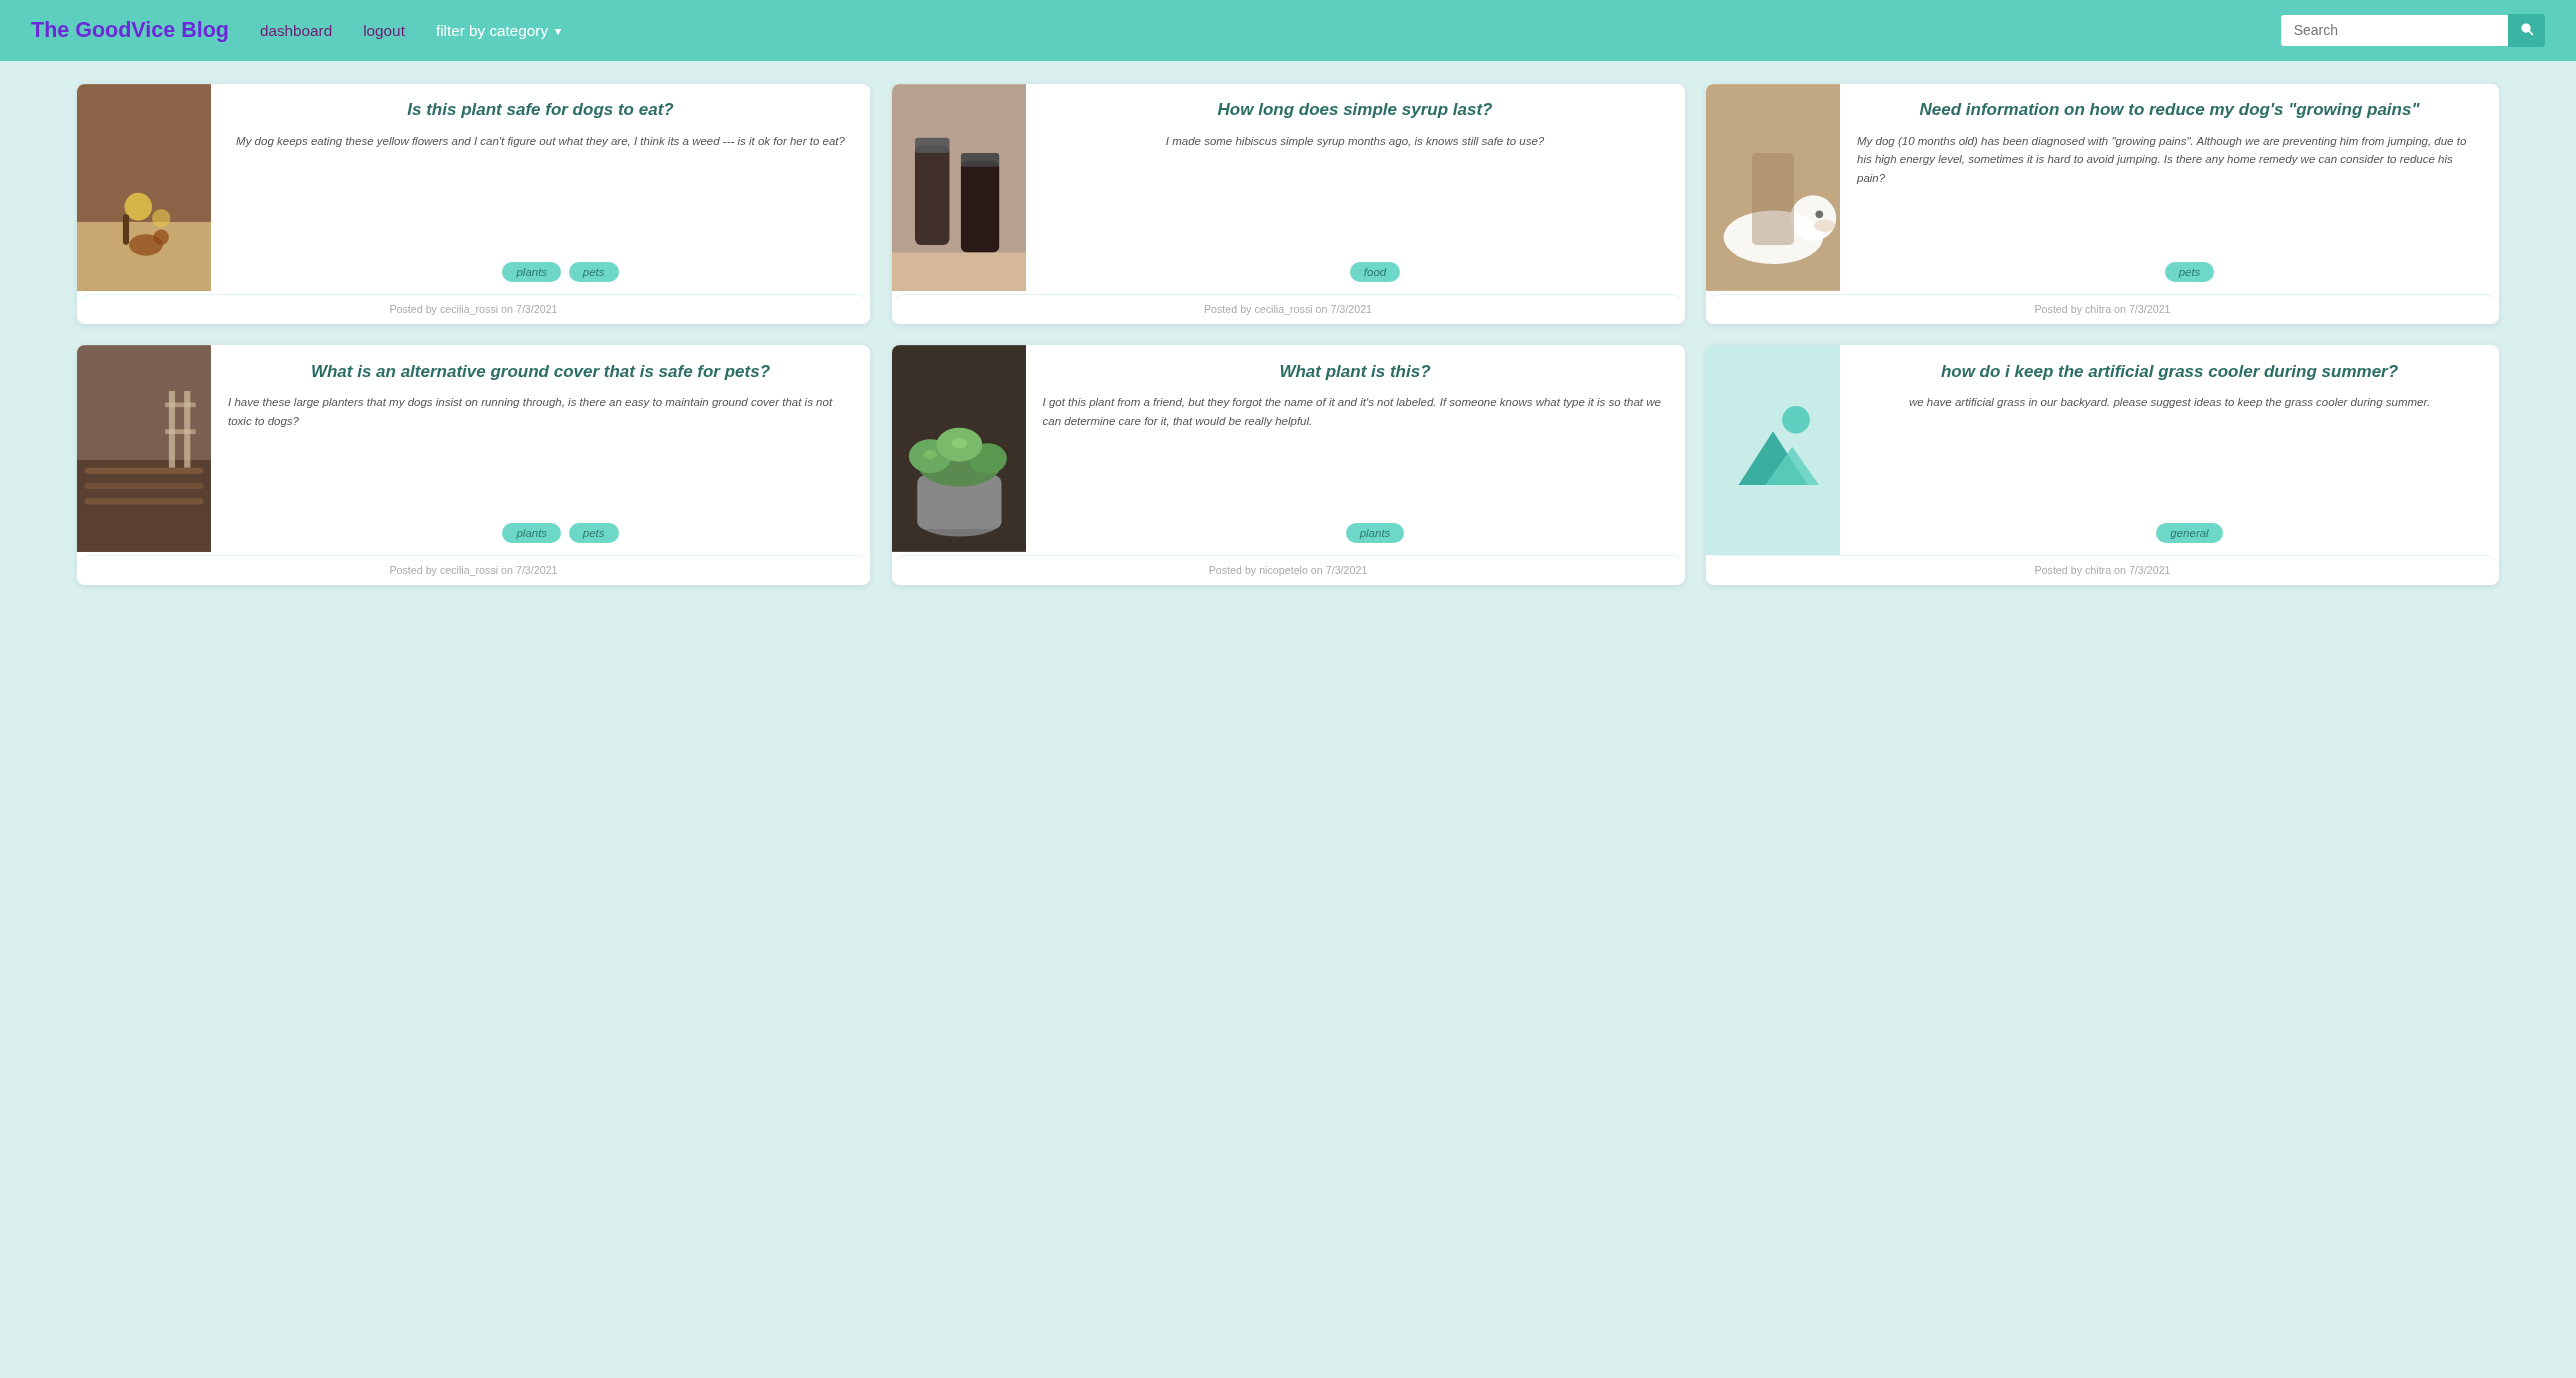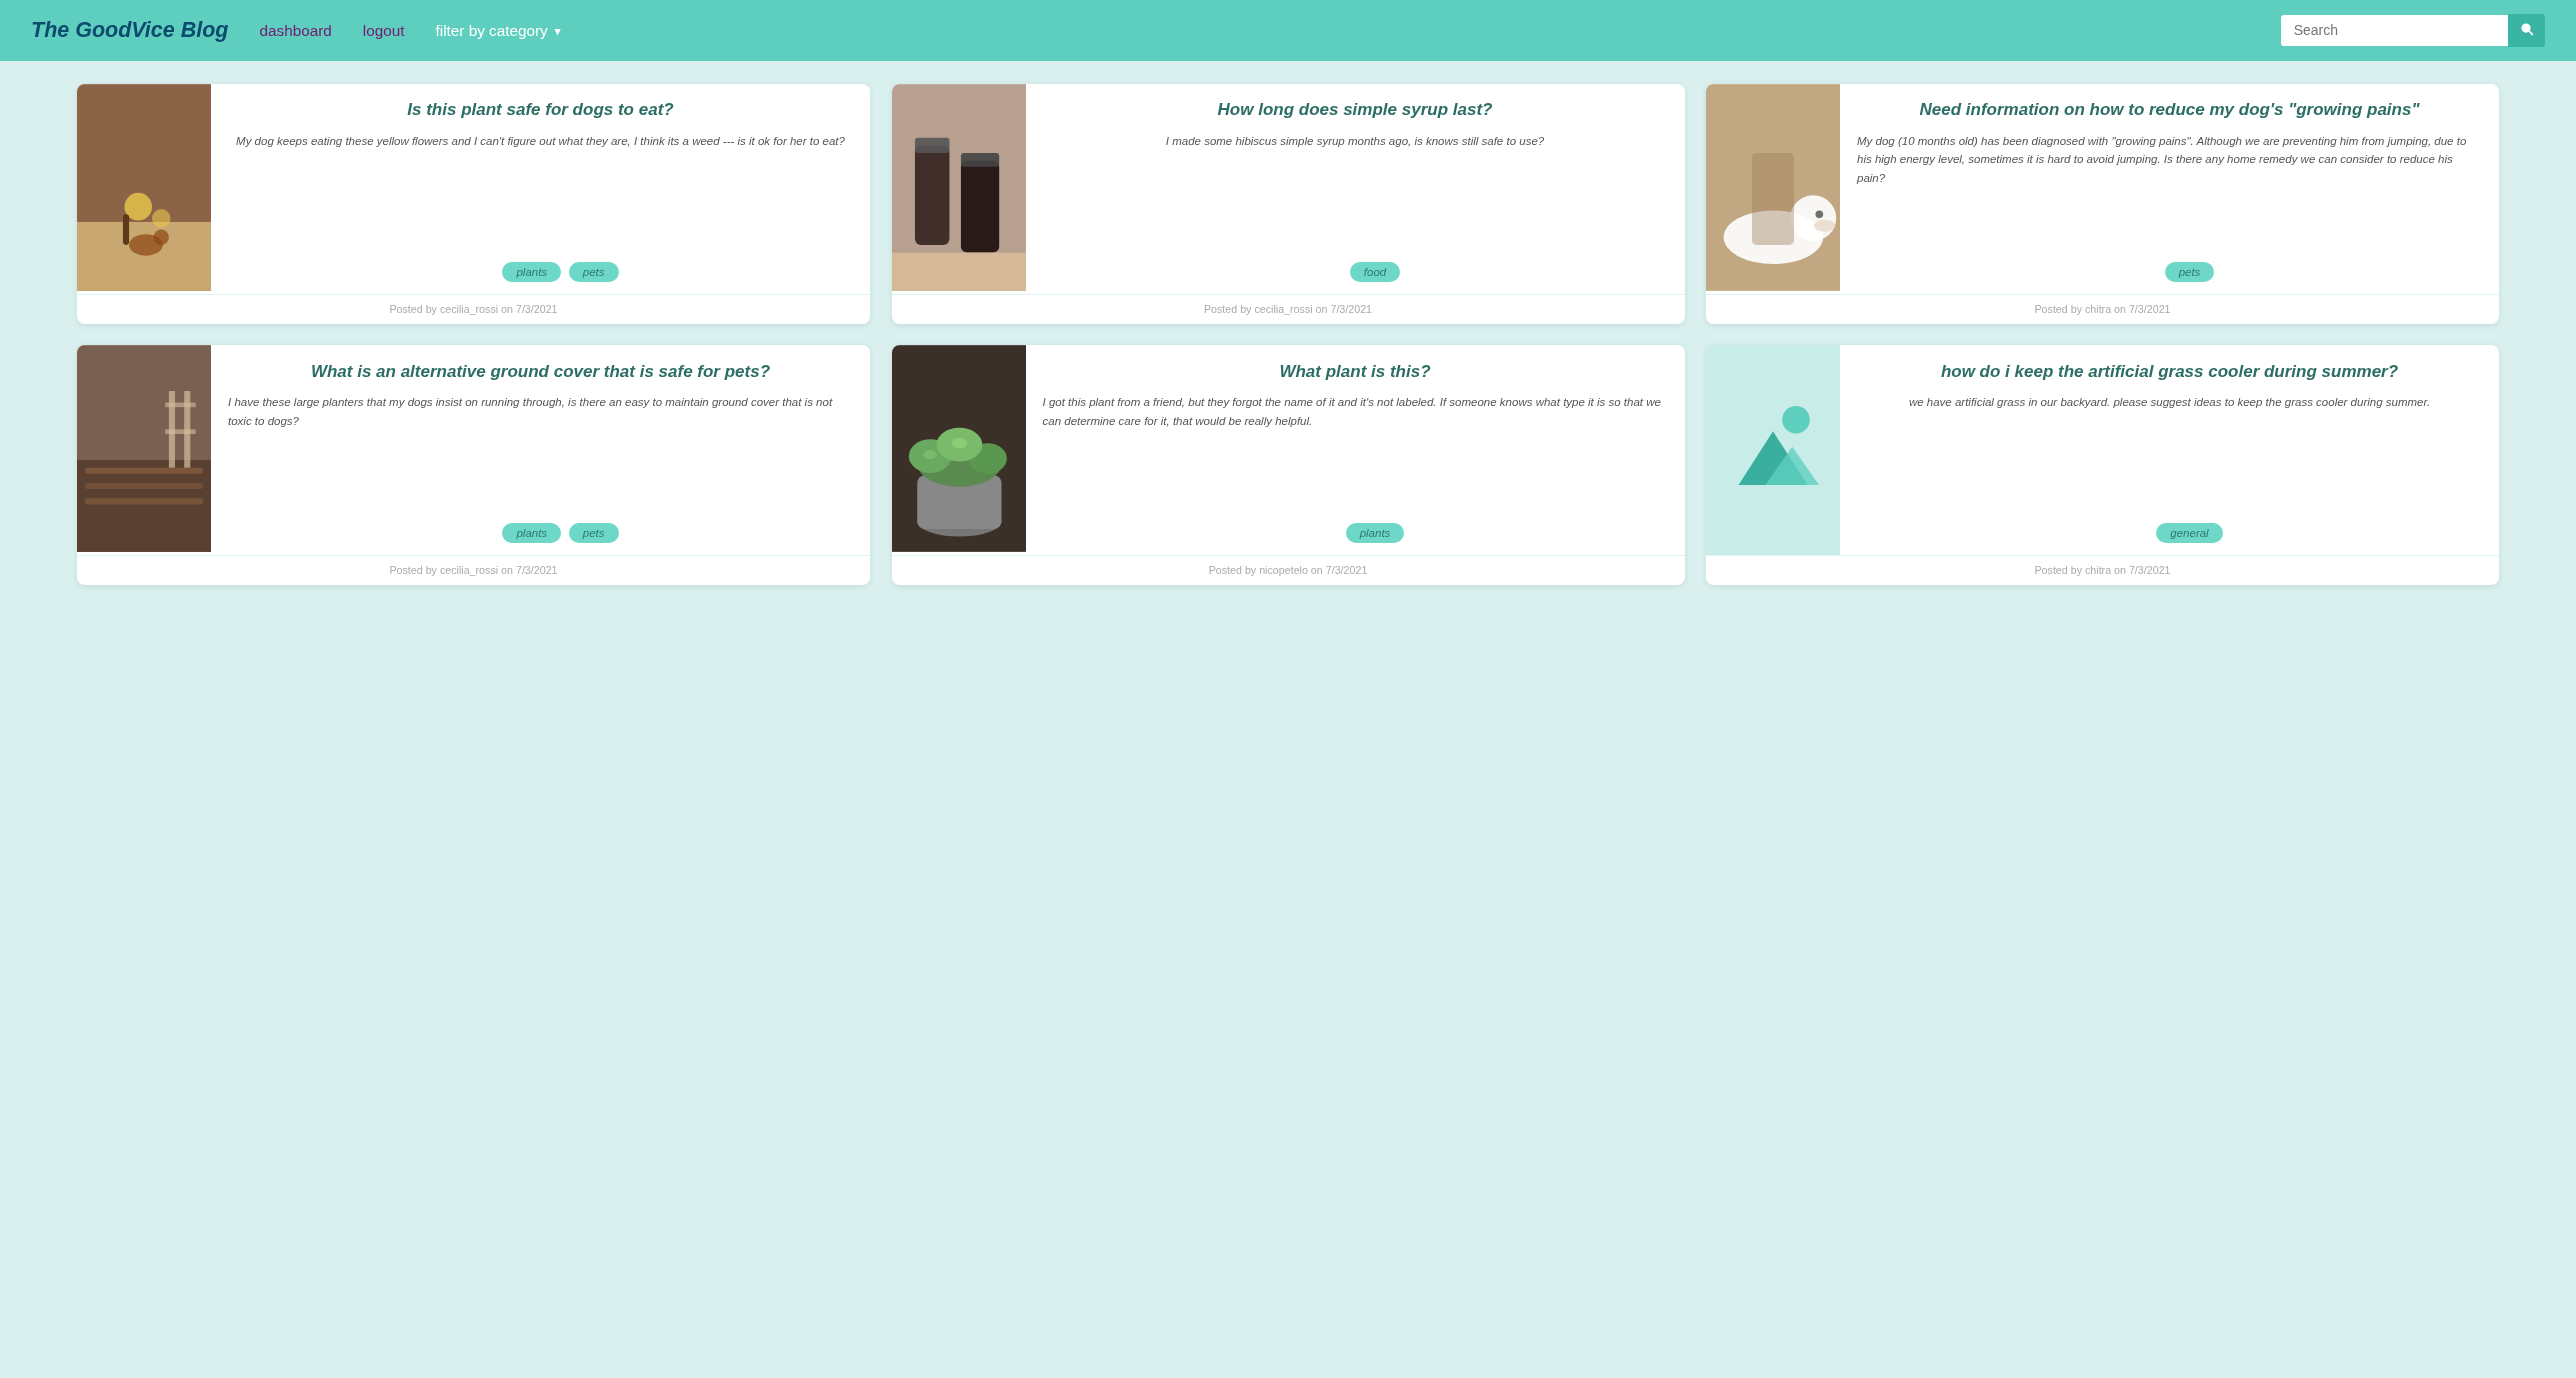--- a/index.html
+++ b/index.html
@@ -12,25 +12,24 @@
     
     nav {
       background: #5ecfbe;
       display: flex;
       align-items: center;
       padding: 0 31px;
       height: 61px;
       gap: 31px;
     }
     .nav-brand {
-      color: #0c4a6e;
+      color: #6d28d9;
       font-size: 21.5px;
       font-weight: 900;
       white-space: nowrap;
-      font-style: italic;
     }
     .nav-links {
       display: flex;
       align-items: center;
       gap: 31px;
       flex: 1;
     }
     .nav-link {
       color: #701a75;
       text-decoration: none;
@@ -149,20 +148,21 @@
       padding: 3.8px 14px;
       font-size: 11.5px;
       font-weight: 500;
     }
     .card-footer {
       padding: 7.7px 0 9.2px;
       text-align: center;
       font-size: 10.7px;
       color: #aaa;
       border-top: 0.8px solid #e0f5f2;
+      border-radius: 14px;
     }
   </style>
 </head>
 <body>
 
 <nav>
   <span class="nav-brand">The GoodVice Blog</span>
   <div class="nav-links">
     <a class="nav-link">dashboard</a>
     <a class="nav-link">logout</a>

